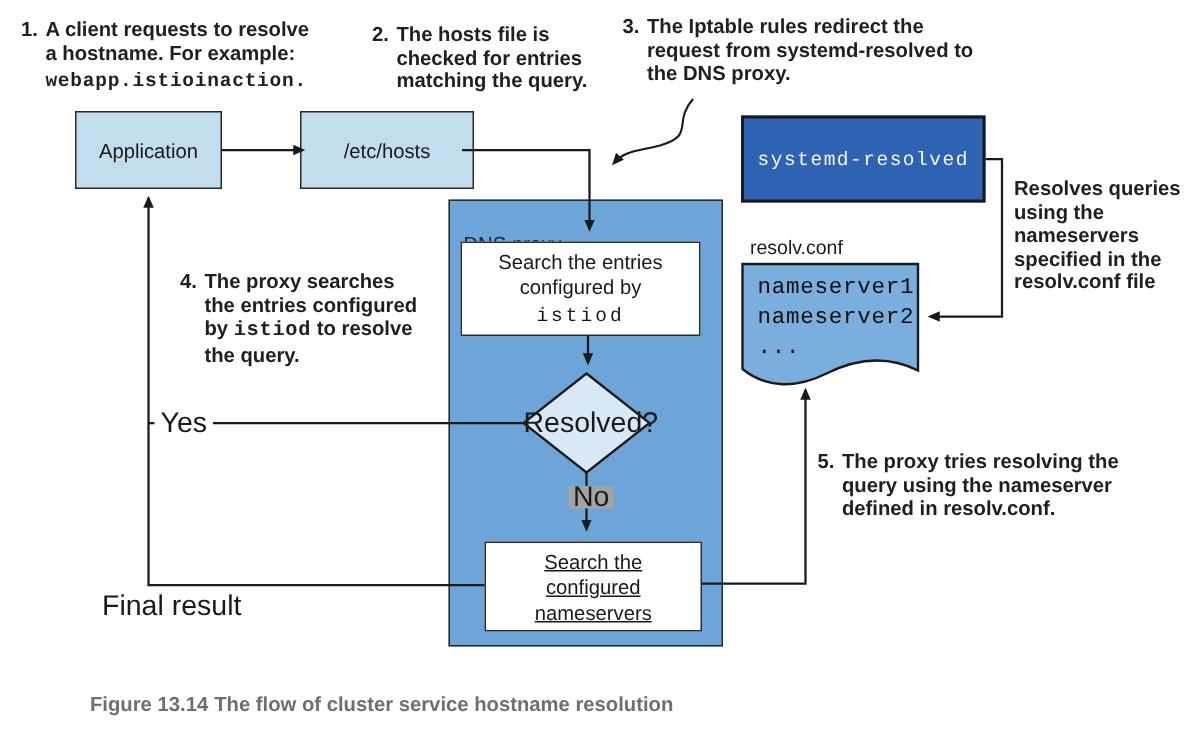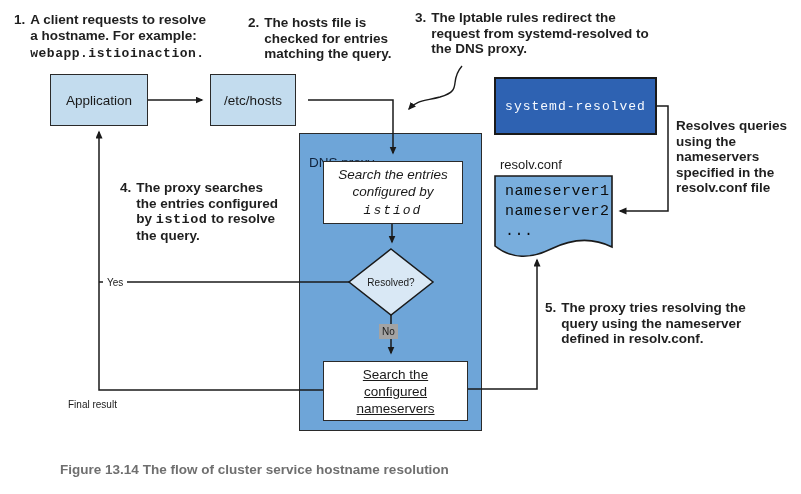--- a/index.html
+++ b/index.html
@@ -32,21 +32,21 @@
   .dnsbox .dns-label { padding:20px 0 0 9px; font-size:13.5px; color:#10233d; }
   .systemd {
     background:#2e62b2; border:2px solid #1a1a1a; color:#f7faff;
     font-family:"Liberation Mono", monospace; font-size:13px; letter-spacing:1px;
   }
   .istiod-code { font-family:"Liberation Mono", monospace; font-size:13px; letter-spacing:2px; margin-top:2px; }
   .wrap-narrow { display:block; width:95px;text-decoration:underline; }
   
   .overlay { position:absolute; left:0; top:0; z-index:2; pointer-events:none; }
   
-  .flabel { position:absolute; z-index:3; font-size:10px; line-height:15px; }
+  .flabel { position:absolute; z-index:3; font-size:19px; line-height:15px; }
   .bg-white { background:#ffffff; padding:0 4px; }
   .bg-dns   { background:#a3a3a3; padding:0 3px; }
   .resolved-label { width:84px; text-align:center; }
   .resolv-label { font-size:13px; }
   .nameservers {
     font-family:"Liberation Mono", monospace; font-size:15px; line-height:20px;
     color:#0d0d0d; letter-spacing:0.5px;
   }
   .nameservers .ln { display:block; }
   
@@ -98,29 +98,29 @@
   </div>
 
   <div class="note" style="left:676px; top:118px;">
     <span class="body" style="width:126px;">Resolves queries using the nameservers specified in the resolv.conf file</span>
   </div>
 
   <div class="box lightbox" style="left:50px; top:74px; width:98px; height:52px;">
     <span>Application</span>
   </div>
 
-  <div class="box lightbox" style="left:210px; top:74px; width:86px; height:52px;">
+  <div class="box lightbox" style="left:200px; top:74px; width:116px; height:52px;">
     <span>/etc/hosts</span>
   </div>
 
   <div class="box dnsbox" style="left:299px; top:133px; width:183px; height:298px;">
     <span class="dns-label">DNS proxy</span>
   </div>
 
-  <div class="box whitebox" style="left:323px; top:161px; width:140px; height:63px;font-style:italic;">
+  <div class="box whitebox" style="left:307px; top:161px; width:160px; height:63px;">
     <span class="ln">Search the entries</span>
     <span class="ln">configured by</span>
     <span class="istiod-code">istiod</span>
   </div>
 
   <div class="box whitebox" style="left:323px; top:361px; width:145px; height:60px;">
     <span class="wrap-narrow">Search the configured nameservers</span>
   </div>
 
   <div class="box systemd" style="left:494px; top:77px; width:163px; height:58px;">

